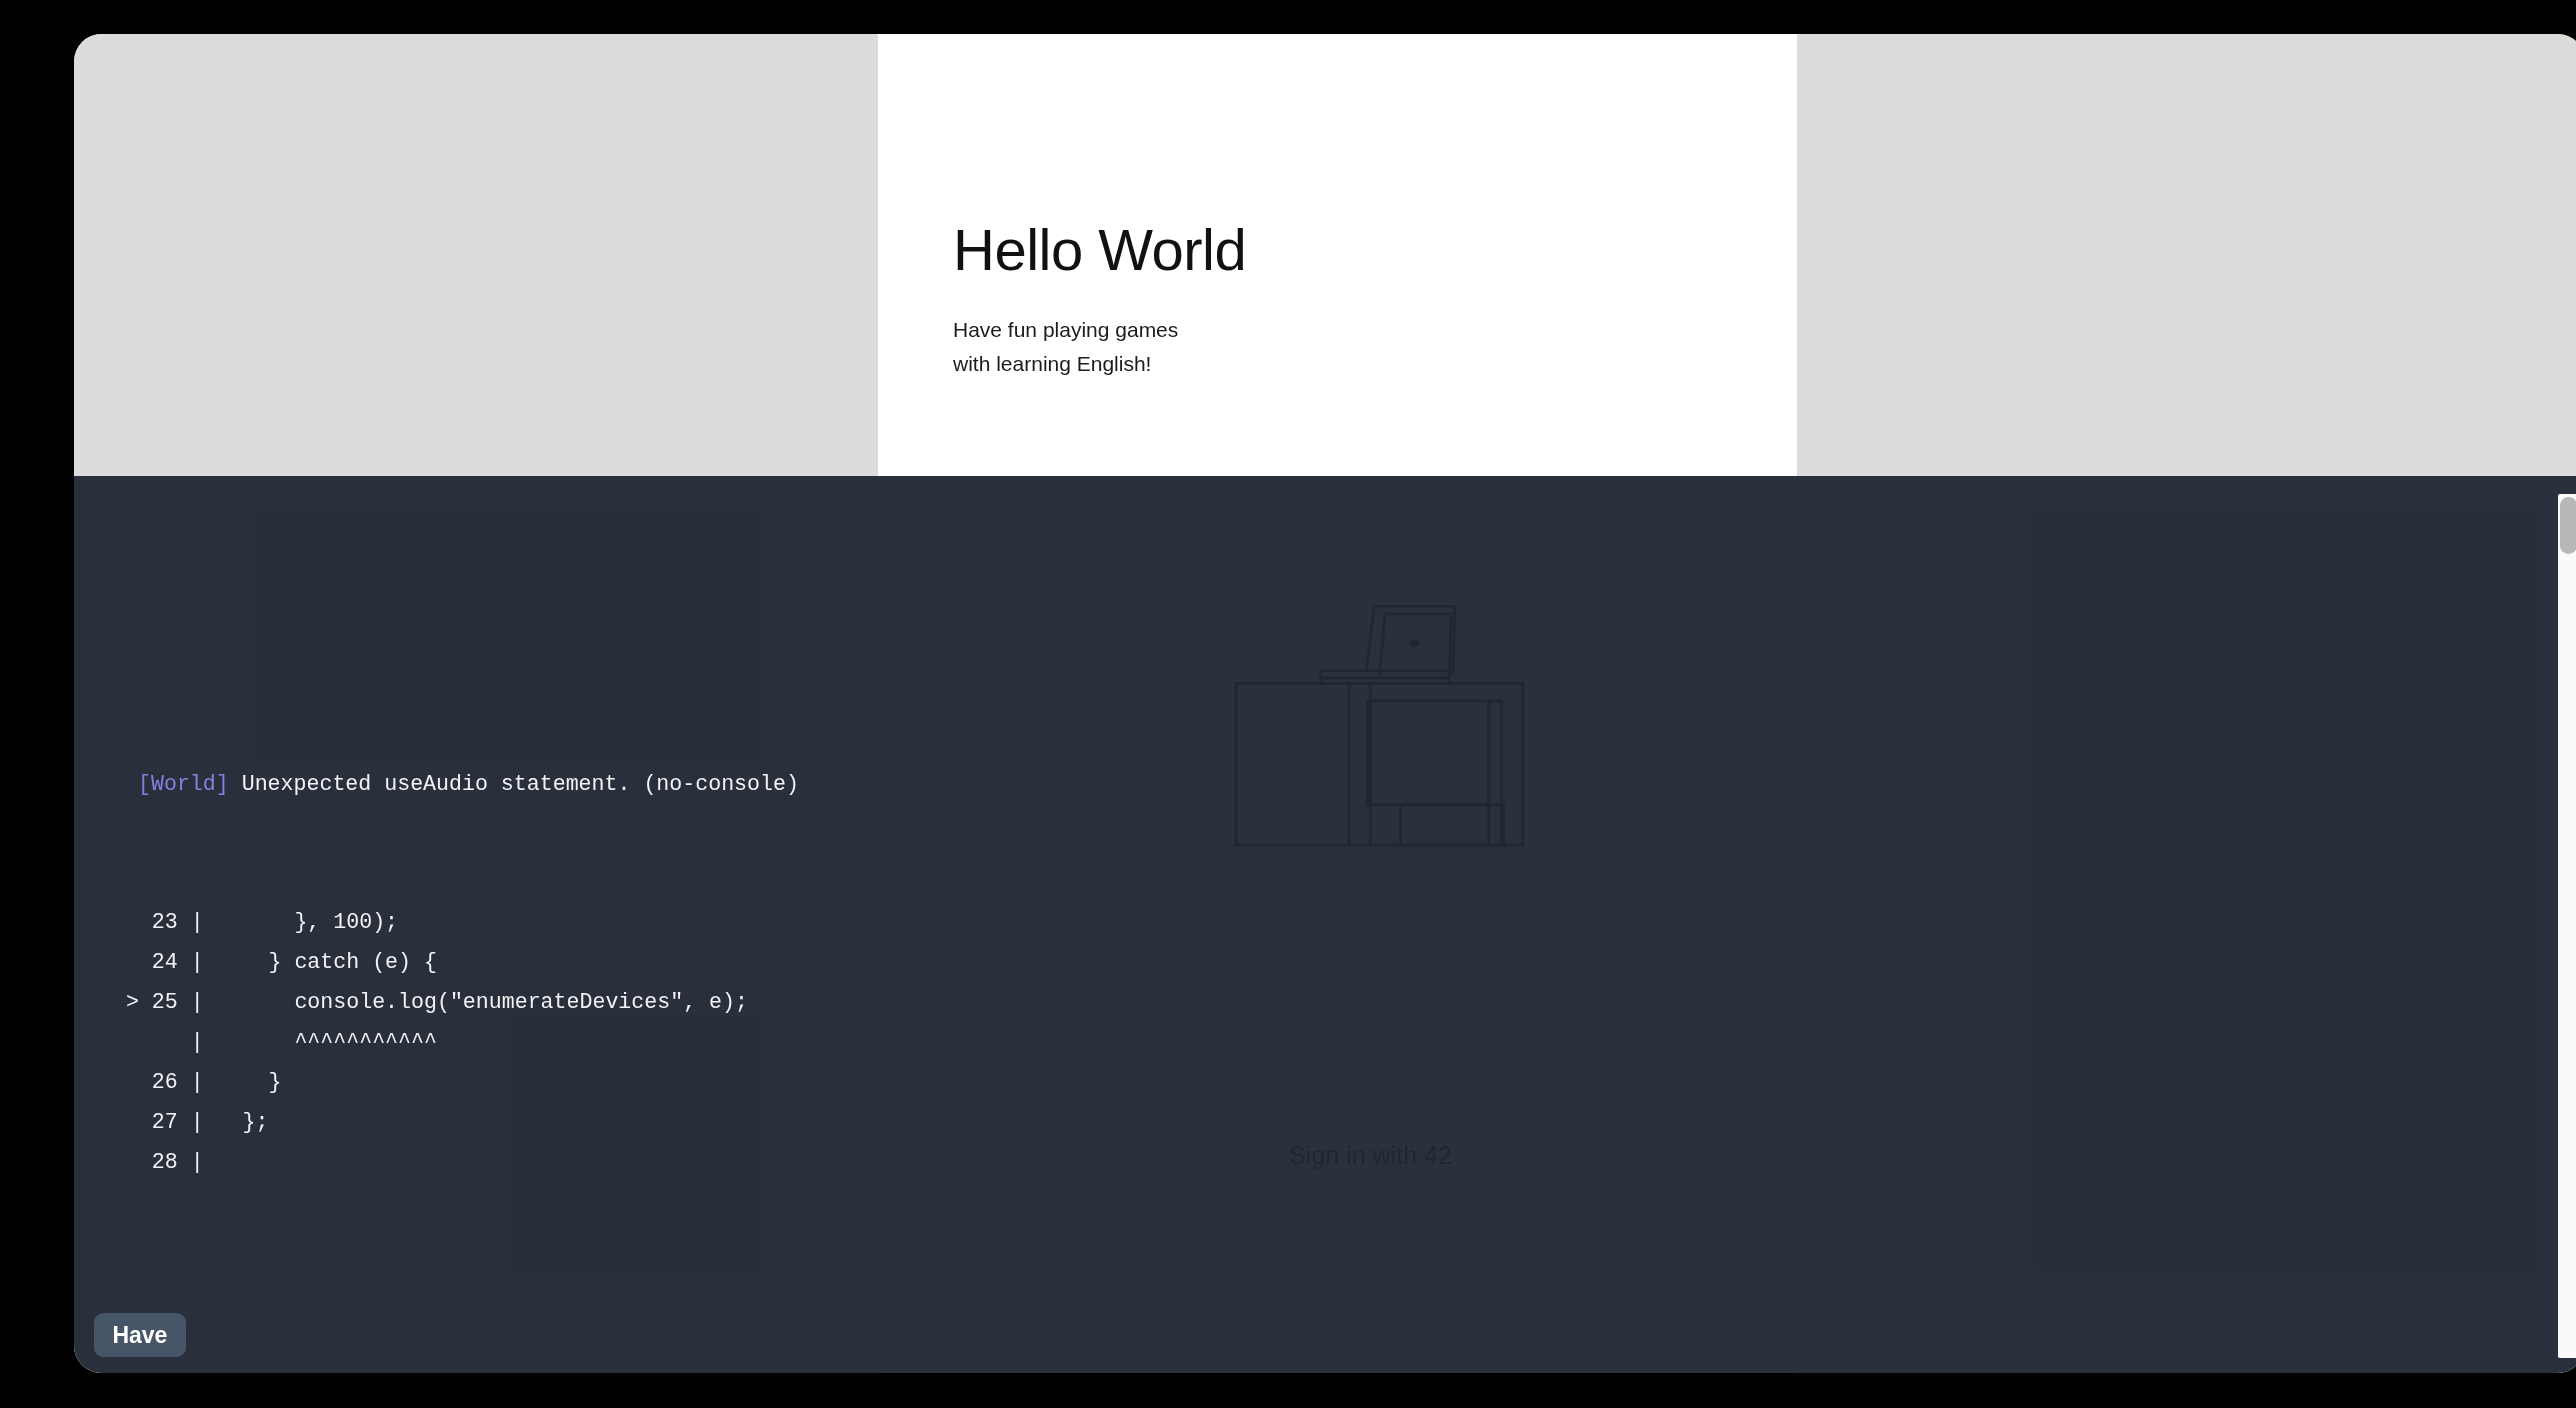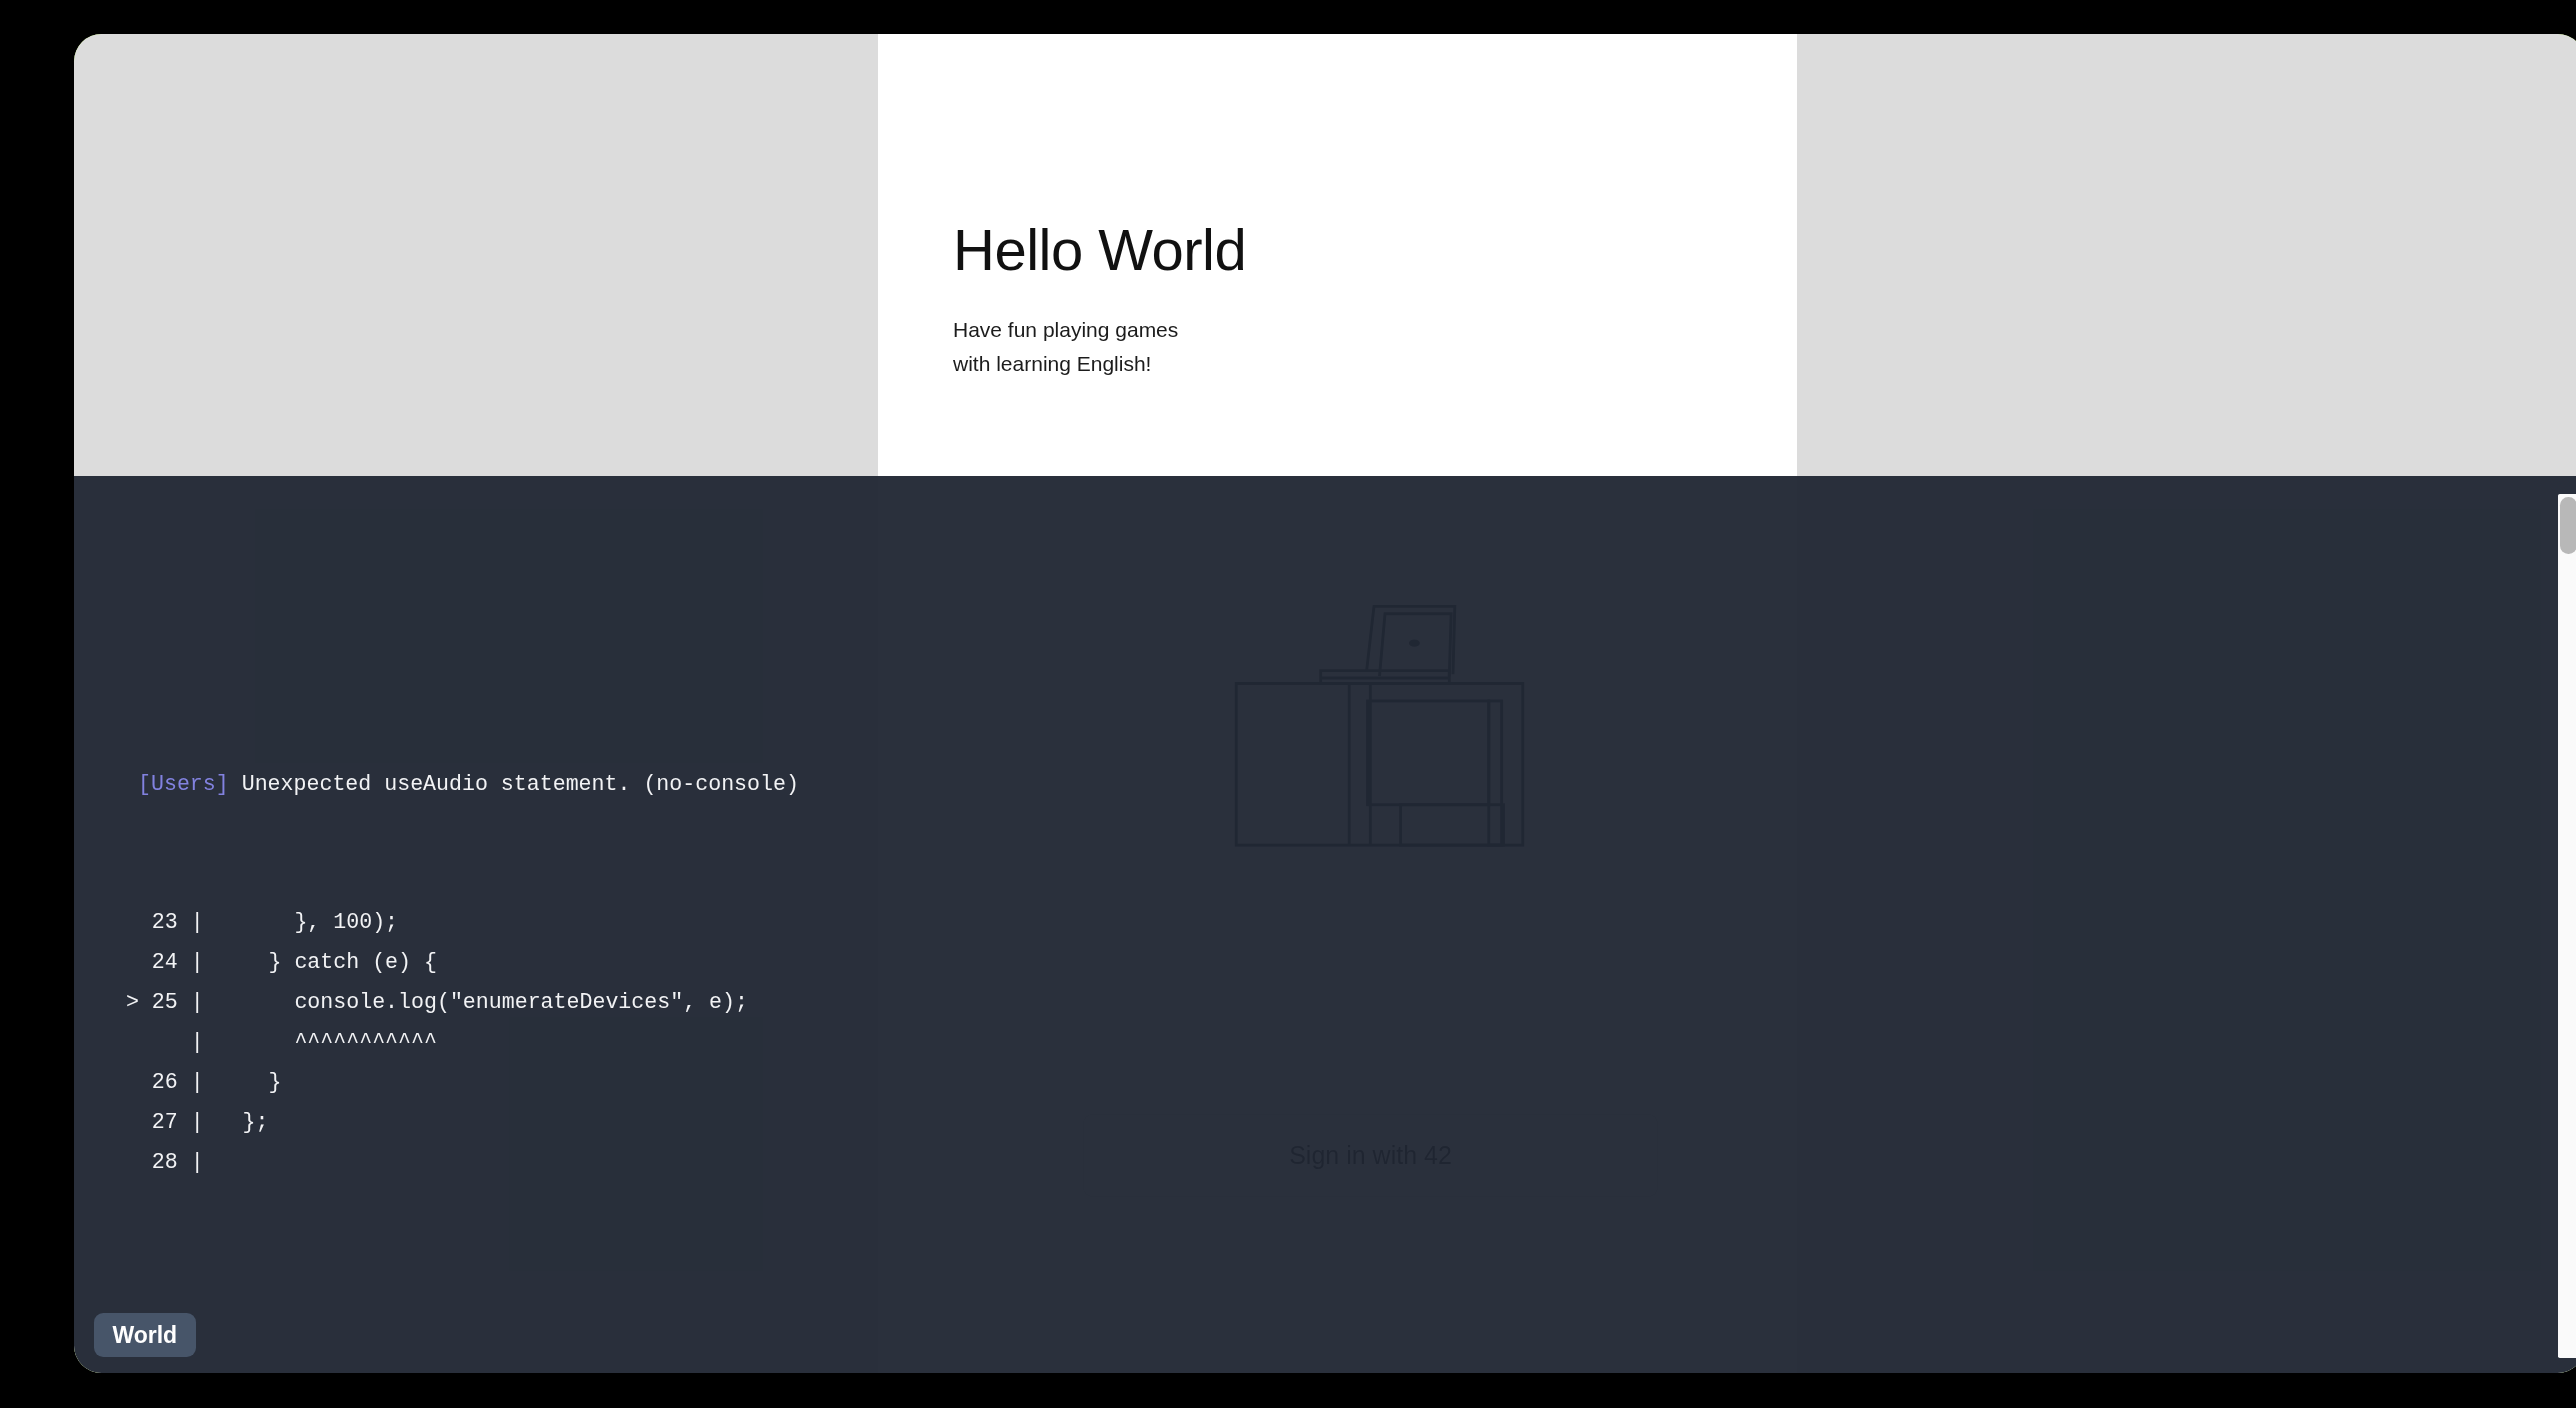--- a/index.html
+++ b/index.html
@@ -226,39 +226,39 @@
     <span>|</span>
     <span>문의하기</span>
   </div>
 
   <div id="error-overlay">
 
     <div id="error-scroll">
 
       
       <div class="err-block">
-        <div class="err-head"><span class="eslint-tag">[Users]</span><span> Unexpected useAudio statement. (no-console)</span></div>
+        <div class="err-head"><span class="eslint-tag">[World]</span><span> Unexpected useAudio statement. (no-console)</span></div>
         <div class="err-code">    23 |       }, 100);
     24 |     } catch (e) {
   &gt; 25 |       console.log("enumerateDevices", e);
        |       ^^^^^^^^^^^
     26 |     }
     27 |   };
     28 |</div>
       </div>
 
       
 
       
       
 
     </div>
 
     <div id="overlay-scrollbar">
       <div id="overlay-scrollbar-thumb"></div>
     </div>
 
-    <button id="close-button">World</button>
+    <button id="close-button">Have</button>
 
   </div>
 
 </div>
 
 
 </body></html>

